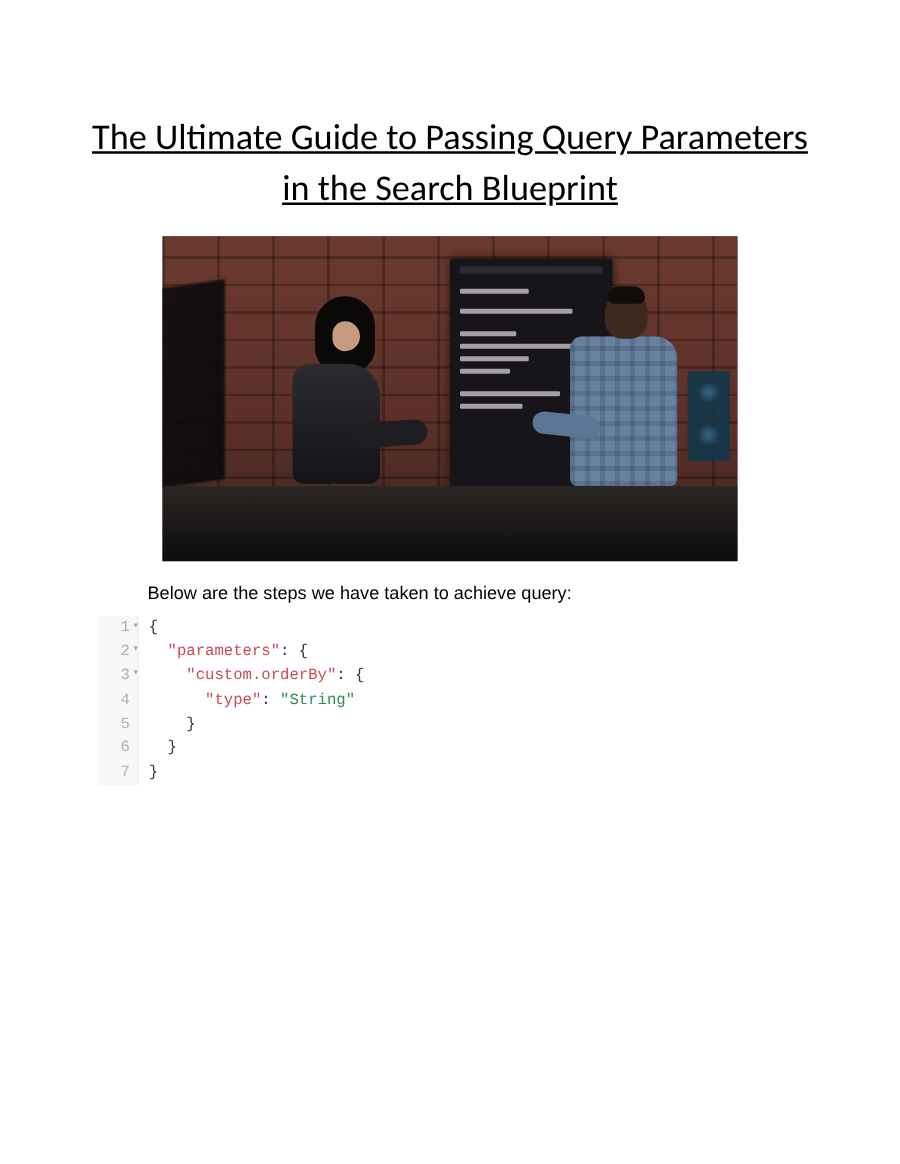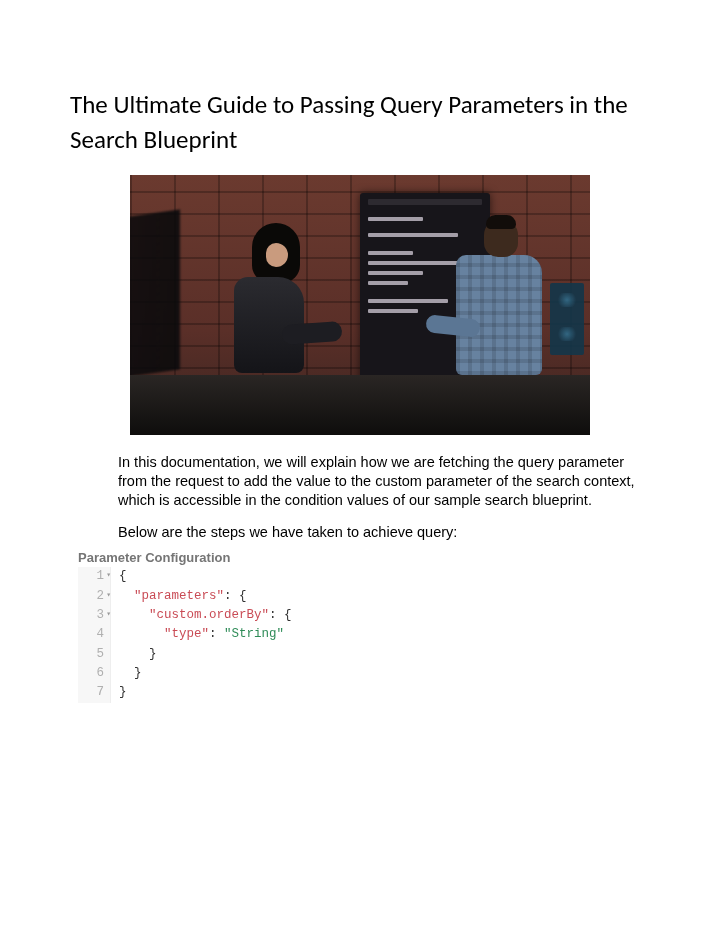--- a/index.html
+++ b/index.html
@@ -8,22 +8,24 @@
     background: #ffffff;
     font-family: Calibri, Arial, sans-serif;
     color: #000;
     width: 720px;
   }
   .page {
     padding: 70px 70px 40px 70px;
     box-sizing: border-box;
   }
   .title {
-    font-size: 25px;
+    text-align: center;
+    font-size: 29px;
     line-height: 1.4;
+    text-decoration: underline;
     margin-bottom: 18px;
     font-weight: 400;
   }
   .hero {
     width: 460px;
     height: 260px;
     margin: 0 auto 18px auto;
     background: #3b2f2b;
     position: relative;
     overflow: hidden;
@@ -295,27 +297,25 @@
       <div class="arm"></div>
     </div>
     <div class="person-right">
       <div class="head"></div>
       <div class="body"></div>
       <div class="arm"></div>
     </div>
     <div class="floor"></div>
   </div>
 
-  <p class="intro">In this documentation, we will explain how we are fetching the query parameter from the request to add the value to the custom parameter of the search context, which is accessible in the condition values of our sample search blueprint.</p>
 
   <p class="steps">Below are the steps we have taken to achieve query:</p>
 
 
   <div class="config-block">
-    <div class="config-title">Parameter Configuration</div>
 
     <div class="code">
       <div class="row">
         <div class="gutter"><span>1</span><span class="fold">▾</span></div>
         <div class="ln"><span class="brace">{</span></div>
       </div>
       <div class="row">
         <div class="gutter"><span>2</span><span class="fold">▾</span></div>
         <div class="ln"><span>  </span><span class="key">"parameters"</span><span class="colon">: {</span></div>
       </div>

